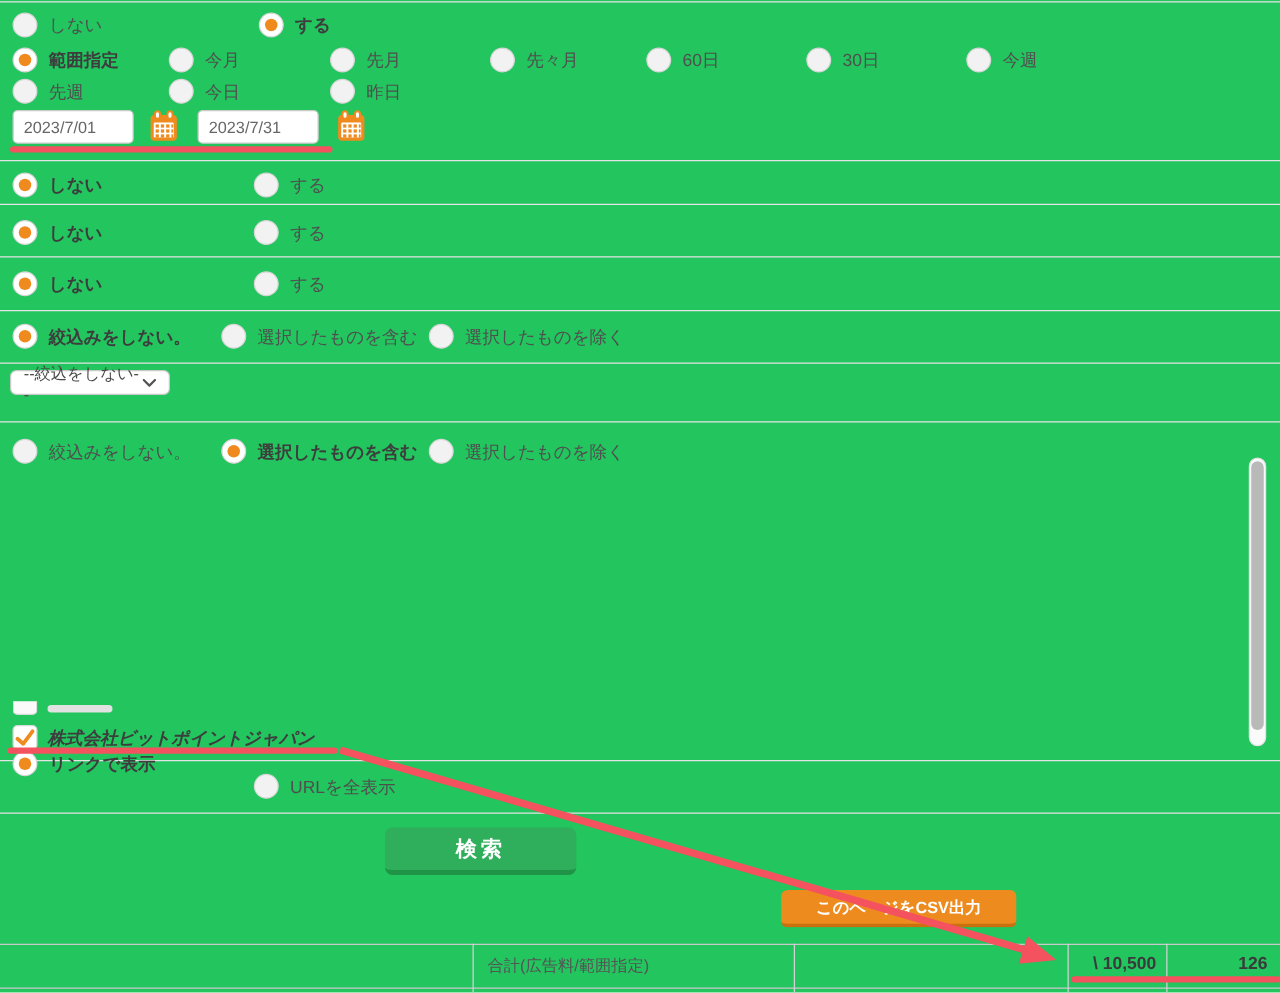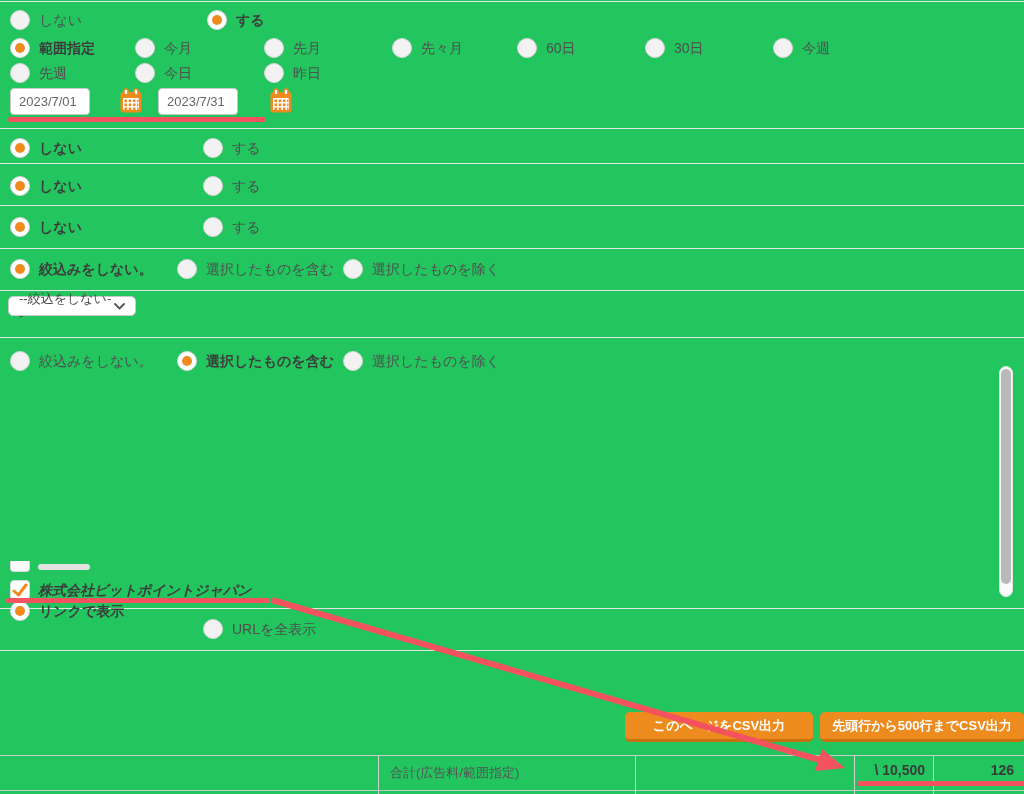--- a/index.html
+++ b/index.html
@@ -10,21 +10,21 @@
   
   .opt{position:absolute;display:flex;align-items:center;gap:9px;height:20px;}
   .radio{width:20px;height:20px;border-radius:50%;background:#f2f2f2;border:1px solid #d6d6d6;
          box-sizing:border-box;flex:0 0 auto;position:relative;}
   .radio.sel{background:#fff;}
   .radio.sel::after{content:"";position:absolute;left:4px;top:4px;width:10px;height:10px;
          border-radius:50%;background:#ef8b1e;}
   .lbl{font-size:14px;line-height:20px;color:#4f4f4f;white-space:nowrap;}
   .lbl.b{font-weight:bold;color:#3d3d3d;}
   
-  .dinput{position:absolute;width:80px;height:27px;border:1px solid #c9c9c9;border-radius:4px;
+  .dinput{position:absolute;width:97px;height:27px;border:1px solid #c9c9c9;border-radius:4px;
          box-sizing:border-box;font-family:inherit;font-size:13px;color:#666;padding:0 8px;background:#fff;}
   
   .select{position:absolute;left:8px;top:296px;width:128px;height:20px;border:1px solid #c9c9c9;
          border-radius:5px;box-sizing:border-box;background:#fff;display:flex;align-items:center;
          justify-content:space-between;padding:0 10px;font-size:13px;color:#4a4a4a;cursor:default;}
   
   .checkbox{position:absolute;width:20px;height:20px;border:1px solid #d9d9d9;border-radius:4px;
          background:#fff;box-sizing:border-box;display:flex;align-items:center;justify-content:center;}
   .cb-partial{position:absolute;left:10px;top:561px;width:20px;height:11px;border:1px solid #d9d9d9;
          border-top:none;border-radius:0 0 4px 4px;background:#fafafa;box-sizing:border-box;}
@@ -238,22 +238,22 @@
 
   <div class="opt" style="left:10px;top:601px">
     <span class="radio sel"></span>
     <span class="lbl b">リンクで表示</span>
   </div>
   <div class="opt" style="left:203px;top:619px">
     <span class="radio"></span>
     <span class="lbl">URLを全表示</span>
   </div>
 
+  <button class="btn-search">検索</button>
   <button class="btn-csv" style="left:625px;top:712px;width:188px;">このページをCSV出力</button>
-  <button class="btn-csv" style="left:820px;top:712px;width:204px;">先頭行から500行までCSV出力</button>
 
   <div class="t-line" style="top:755px"></div>
   <div class="t-line" style="top:790px"></div>
   <div class="t-vline" style="left:378px"></div>
   <div class="t-vline" style="left:635px"></div>
   <div class="t-vline" style="left:854px"></div>
   <div class="t-vline" style="left:933px"></div>
   <div class="t-cell" style="left:390px;top:764px">合計(広告料/範囲指定)</div>
   <div class="t-num" style="left:860px;top:762px;width:65px">\ 10,500</div>
   <div class="t-num" style="left:944px;top:762px;width:70px">126</div>

